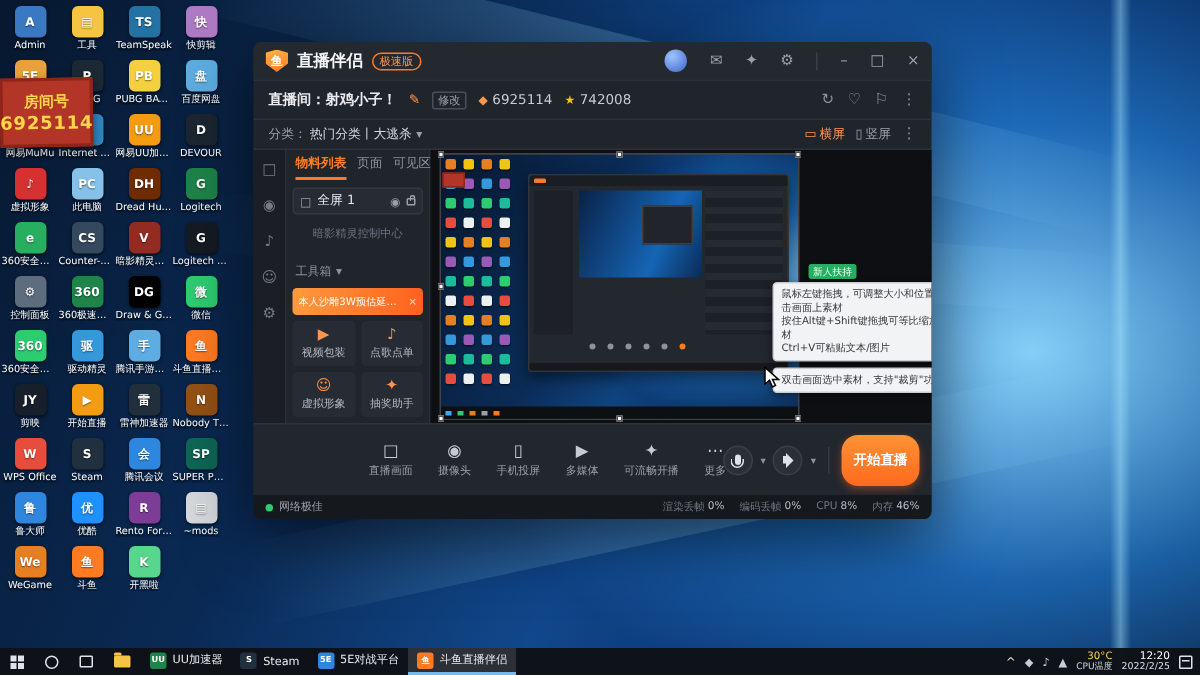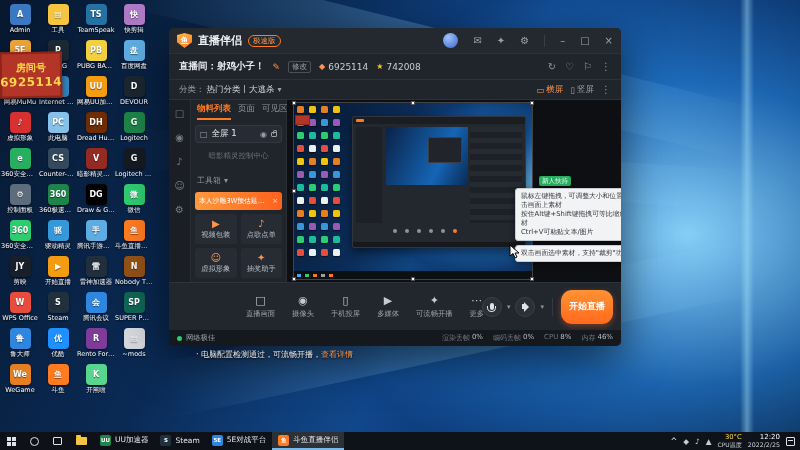--- a/index.html
+++ b/index.html
@@ -789,23 +789,20 @@
           </span>
 
           <span class="metric">
             <span>内存</span>
             <b>46%</b>
           </span>
         </span>
     </div>
   </div>
 
-  <div class="footer-tip">
-    <span>· 电脑配置检测通过，可流畅开播，</span><a>查看详情</a>
-  </div>
 
   <div class="taskbar">
     <div class="tk-btn">
         <span class="win-logo">
           <i></i>
           <i></i>
           <i></i>
           <i></i>
         </span>
       </div>

